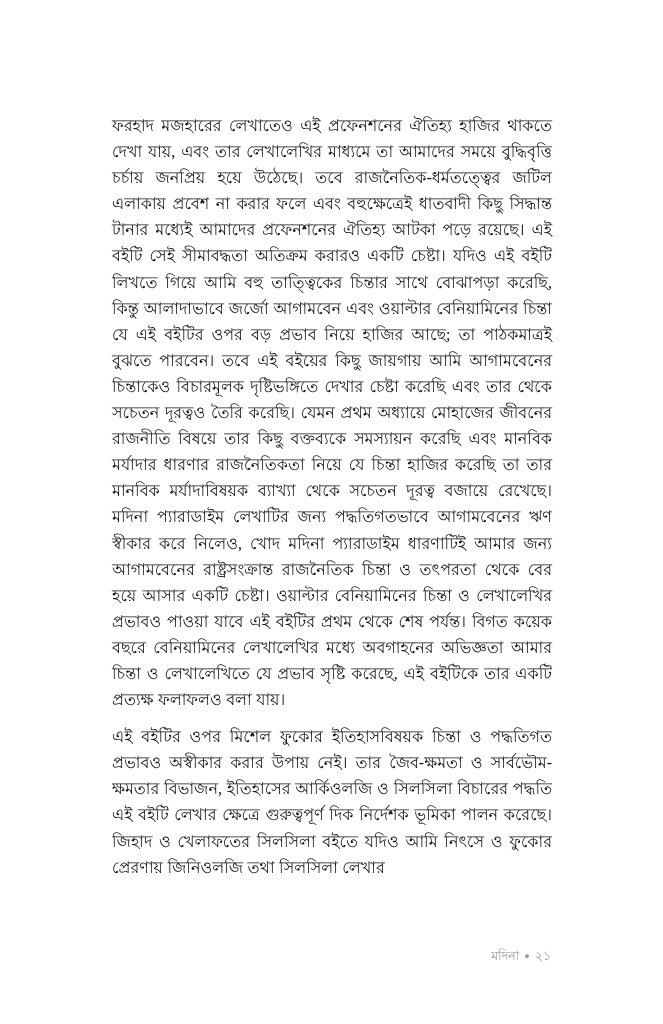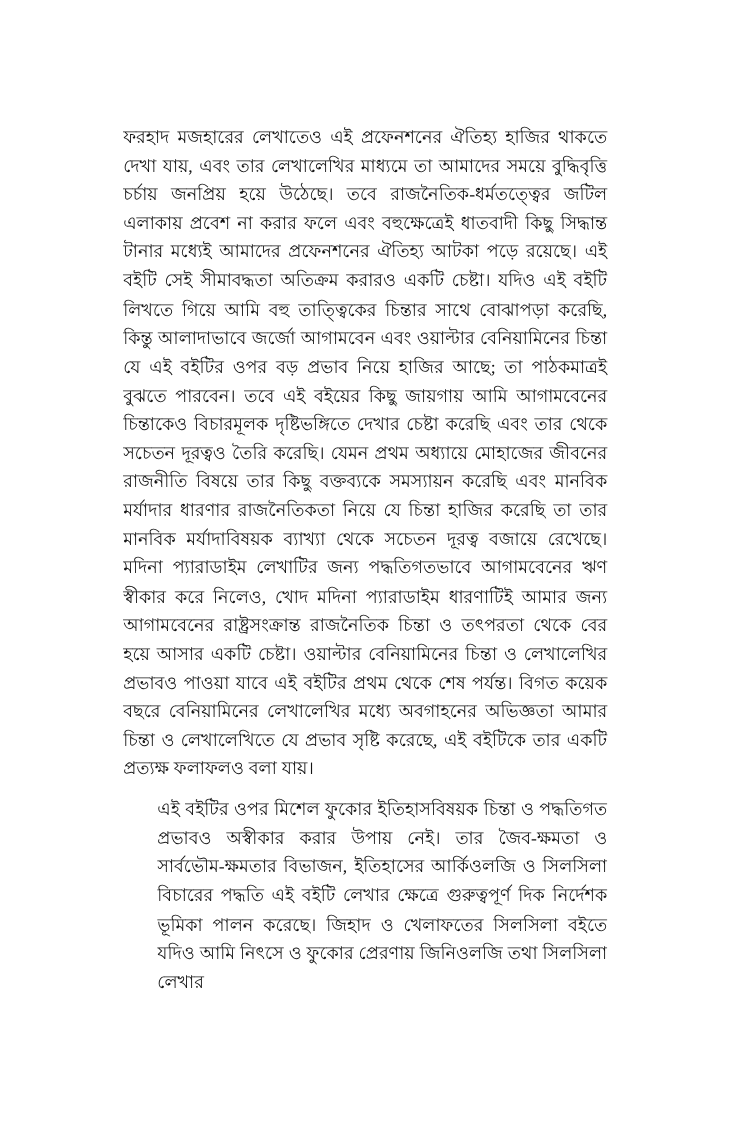--- a/index.html
+++ b/index.html
@@ -38,21 +38,20 @@
     letter-spacing: 0;
     word-spacing: 0.5px;
     -webkit-font-smoothing: antialiased;
   }
   .para + .para {
     margin-top: 11px;
   }
   
   .para--continued {
     overflow: hidden;
-    margin-left: 31px;
   }
   .footer {
     position: absolute;
     right: 112px;
     bottom: 60px;
     width: 440px;
     text-align: right;
     font-size: 12.5px;
     line-height: 16px;
     color: #9a9a9a;
@@ -75,14 +74,17 @@
 </head>
 <body>
 
 <div class="page">
 
   <div class="text-block">
     <p class="para">ফরহাদ মজহারের লেখাতেও এই প্রফেনশনের ঐতিহ্য হাজির থাকতে দেখা যায়, এবং তার লেখালেখির মাধ্যমে তা আমাদের সময়ে বুদ্ধিবৃত্তি চর্চায় জনপ্রিয় হয়ে উঠেছে। তবে রাজনৈতিক-ধর্মতত্ত্বের জটিল এলাকায় প্রবেশ না করার ফলে এবং বহুক্ষেত্রেই ধাতবাদী কিছু সিদ্ধান্ত টানার মধ্যেই আমাদের প্রফেনশনের ঐতিহ্য আটকা পড়ে রয়েছে। এই বইটি সেই সীমাবদ্ধতা অতিক্রম করারও একটি চেষ্টা। যদিও এই বইটি লিখতে গিয়ে আমি বহু তাত্ত্বিকের চিন্তার সাথে বোঝাপড়া করেছি, কিন্তু আলাদাভাবে জর্জো আগামবেন এবং ওয়াল্টার বেনিয়ামিনের চিন্তা যে এই বইটির ওপর বড় প্রভাব নিয়ে হাজির আছে; তা পাঠকমাত্রই বুঝতে পারবেন। তবে এই বইয়ের কিছু জায়গায় আমি আগামবেনের চিন্তাকেও বিচারমূলক দৃষ্টিভঙ্গিতে দেখার চেষ্টা করেছি এবং তার থেকে সচেতন দূরত্বও তৈরি করেছি। যেমন প্রথম অধ্যায়ে মোহাজের জীবনের রাজনীতি বিষয়ে তার কিছু বক্তব্যকে সমস্যায়ন করেছি এবং মানবিক মর্যাদার ধারণার রাজনৈতিকতা নিয়ে যে চিন্তা হাজির করেছি তা তার মানবিক মর্যাদাবিষয়ক ব্যাখ্যা থেকে সচেতন দূরত্ব বজায়ে রেখেছে। মদিনা প্যারাডাইম লেখাটির জন্য পদ্ধতিগতভাবে আগামবেনের ঋণ স্বীকার করে নিলেও, খোদ মদিনা প্যারাডাইম ধারণাটিই আমার জন্য আগামবেনের রাষ্ট্রসংক্রান্ত রাজনৈতিক চিন্তা ও তৎপরতা থেকে বের হয়ে আসার একটি চেষ্টা। ওয়াল্টার বেনিয়ামিনের চিন্তা ও লেখালেখির প্রভাবও পাওয়া যাবে এই বইটির প্রথম থেকে শেষ পর্যন্ত। বিগত কয়েক বছরে বেনিয়ামিনের লেখালেখির মধ্যে অবগাহনের অভিজ্ঞতা আমার চিন্তা ও লেখালেখিতে যে প্রভাব সৃষ্টি করেছে, এই বইটিকে তার একটি প্রত্যক্ষ ফলাফলও বলা যায়।</p>
     <p class="para para--continued">এই বইটির ওপর মিশেল ফুকোর ইতিহাসবিষয়ক চিন্তা ও পদ্ধতিগত প্রভাবও অস্বীকার করার উপায় নেই। তার জৈব-ক্ষমতা ও সার্বভৌম-ক্ষমতার বিভাজন, ইতিহাসের আর্কিওলজি ও সিলসিলা বিচারের পদ্ধতি এই বইটি লেখার ক্ষেত্রে গুরুত্বপূর্ণ দিক নির্দেশক ভূমিকা পালন করেছে। জিহাদ ও খেলাফতের সিলসিলা বইতে যদিও আমি নিৎসে ও ফুকোর প্রেরণায় জিনিওলজি তথা সিলসিলা লেখার</p>
   </div>
 
+  <div class="footer">
+    <span class="label">মদিনা</span><span class="dot">●</span><span class="pageno">২১</span>
+  </div>
 
 </div>
 
 </body></html>

